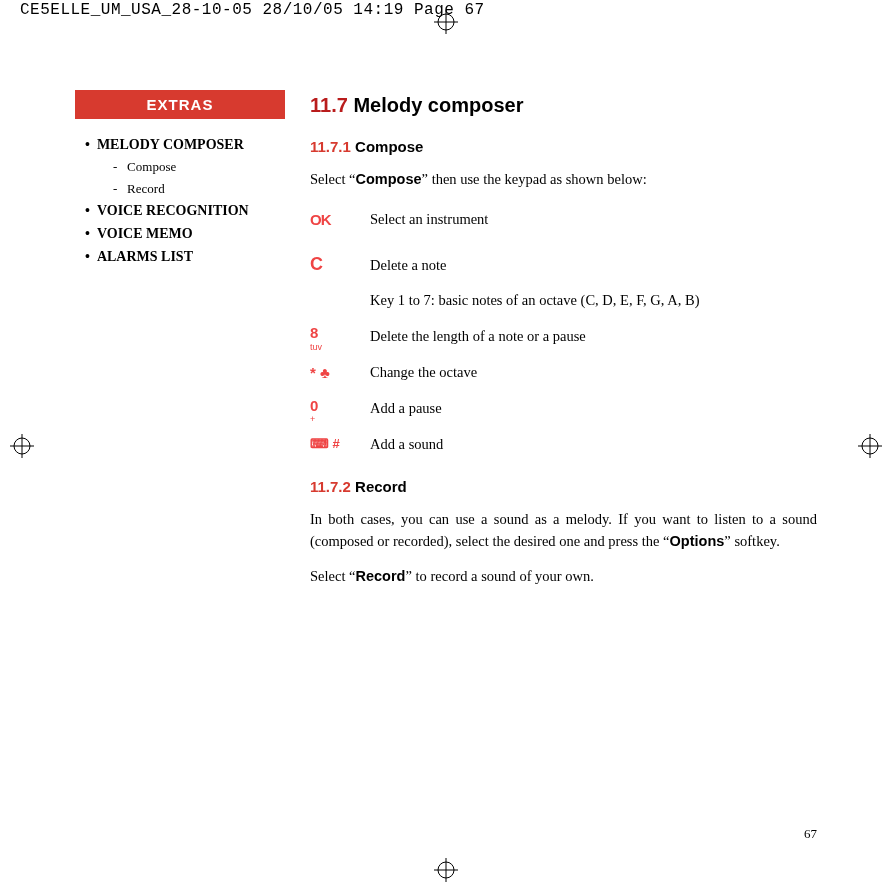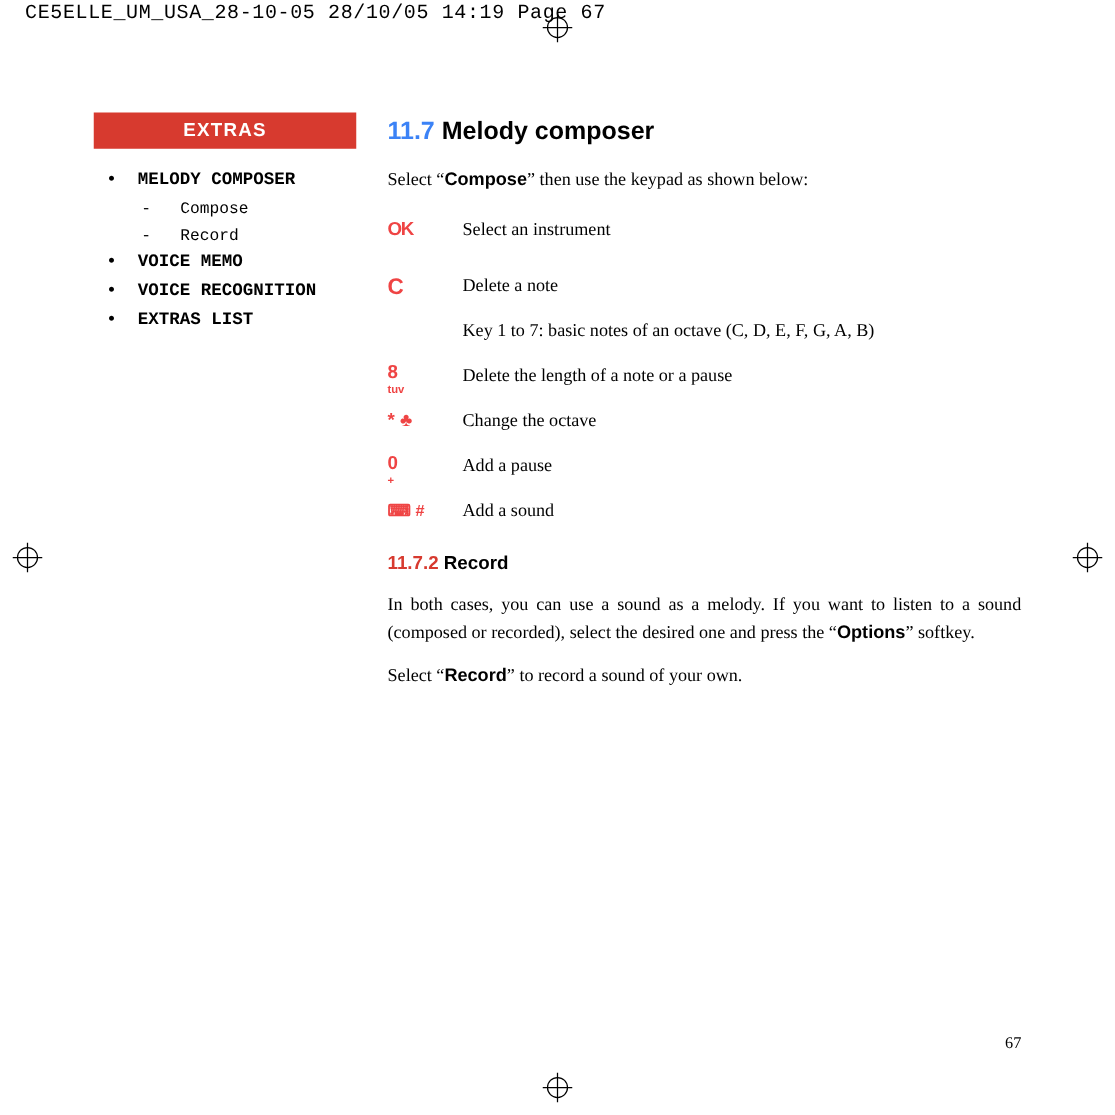--- a/index.html
+++ b/index.html
@@ -63,21 +63,21 @@
     text-align: center;
     font-weight: bold;
     font-family: Arial, Helvetica, sans-serif;
     font-size: 15px;
     letter-spacing: 1px;
     padding: 6px 0;
   }
   .side-list {
     margin: 14px 0 0 0;
     padding: 0 0 0 10px;
-    font-family: Liberation Mono, monospace;
+    font-family: Liberation Serif, serif;
     font-size: 14px;
     line-height: 1.65;
   }
   .side-list .top {
     font-weight: bold;
   }
   .side-list .sub {
     padding-left: 28px;
     font-weight: normal;
     font-size: 13px;
@@ -90,21 +90,21 @@
     margin-left: 235px;
     font-size: 14.5px;
     line-height: 1.55;
   }
   .h-sec {
     font-family: Arial, Helvetica, sans-serif;
     font-size: 20px;
     font-weight: bold;
     margin: 0 0 12px 0;
   }
-  .h-sec .num { color: #3b82f6; margin-top: 37px; }
+  .h-sec .num { color: #b91c1c; margin-top: 37px; }
   .h-sub {
     font-family: Arial, Helvetica, sans-serif;
     font-size: 15px;
     font-weight: bold;
     margin: 14px 0 10px 0;
   }
   .h-sub .num { color: #d73a2f; }
   .para { margin: 0 0 12px 0; text-align: justify; }
   .para .b { font-family: Arial, Helvetica, sans-serif; font-weight: bold; }
   .key-table {
@@ -116,21 +116,21 @@
   .key-icon {
     display: table-cell;
     width: 60px;
     vertical-align: middle;
     color: #ef4444;
     font-family: Arial, Helvetica, sans-serif;
     font-weight: bold;
     font-size: 15px;
     padding: 5px 0;
   }
-  .key-icon small { display:block; font-size:9px; line-height:0.9; margin-top:-2px; font-weight:bold; }
+  .key-icon small { display:block; font-size:9px; line-height:0.9; margin-top:-2px; font-weight:normal; }
   .key-desc {
     display: table-cell;
     vertical-align: middle;
     padding: 5px 0;
   }
   .page-number {
     position: absolute;
     bottom: 0;
     left: 0;
     right: 0;
@@ -173,31 +173,34 @@
 </div>
 
 <div class="page">
 
   <div class="sidebar">
     <div class="extras-header">EXTRAS</div>
     <div class="side-list">
       <div class="top">•&nbsp;&nbsp;<span>MELODY COMPOSER</span></div>
       <div class="sub">Compose</div>
       <div class="sub">Record</div>
+      <div class="top">•&nbsp;&nbsp;<span>VOICE RECOGNITION</span></div>
       <div class="top">•&nbsp;&nbsp;<span>VOICE MEMO</span></div>
-      <div class="top">•&nbsp;&nbsp;<span>VOICE RECOGNITION</span></div>
-      <div class="top">•&nbsp;&nbsp;<span>EXTRAS LIST</span></div>
+      <div class="top">•&nbsp;&nbsp;<span>ALARMS LIST</span></div>
     </div>
   </div>
 
   <div class="content">
     <h2 class="h-sec">
       <span class="num">11.7</span> <span>Melody composer</span>
     </h2>
 
+    <h3 class="h-sub">
+      <span class="num">11.7.1</span> <span>Compose</span>
+    </h3>
     <p class="para">
       <span>Select “</span><span class="b">Compose</span><span>” then use the keypad as shown below:</span>
     </p>
 
     <div class="key-table">
       <div class="key-row">
         <div class="key-icon" style="letter-spacing:-1px;">OK</div>
         <div class="key-desc">Select an instrument</div>
       </div>
       <div class="key-row">

